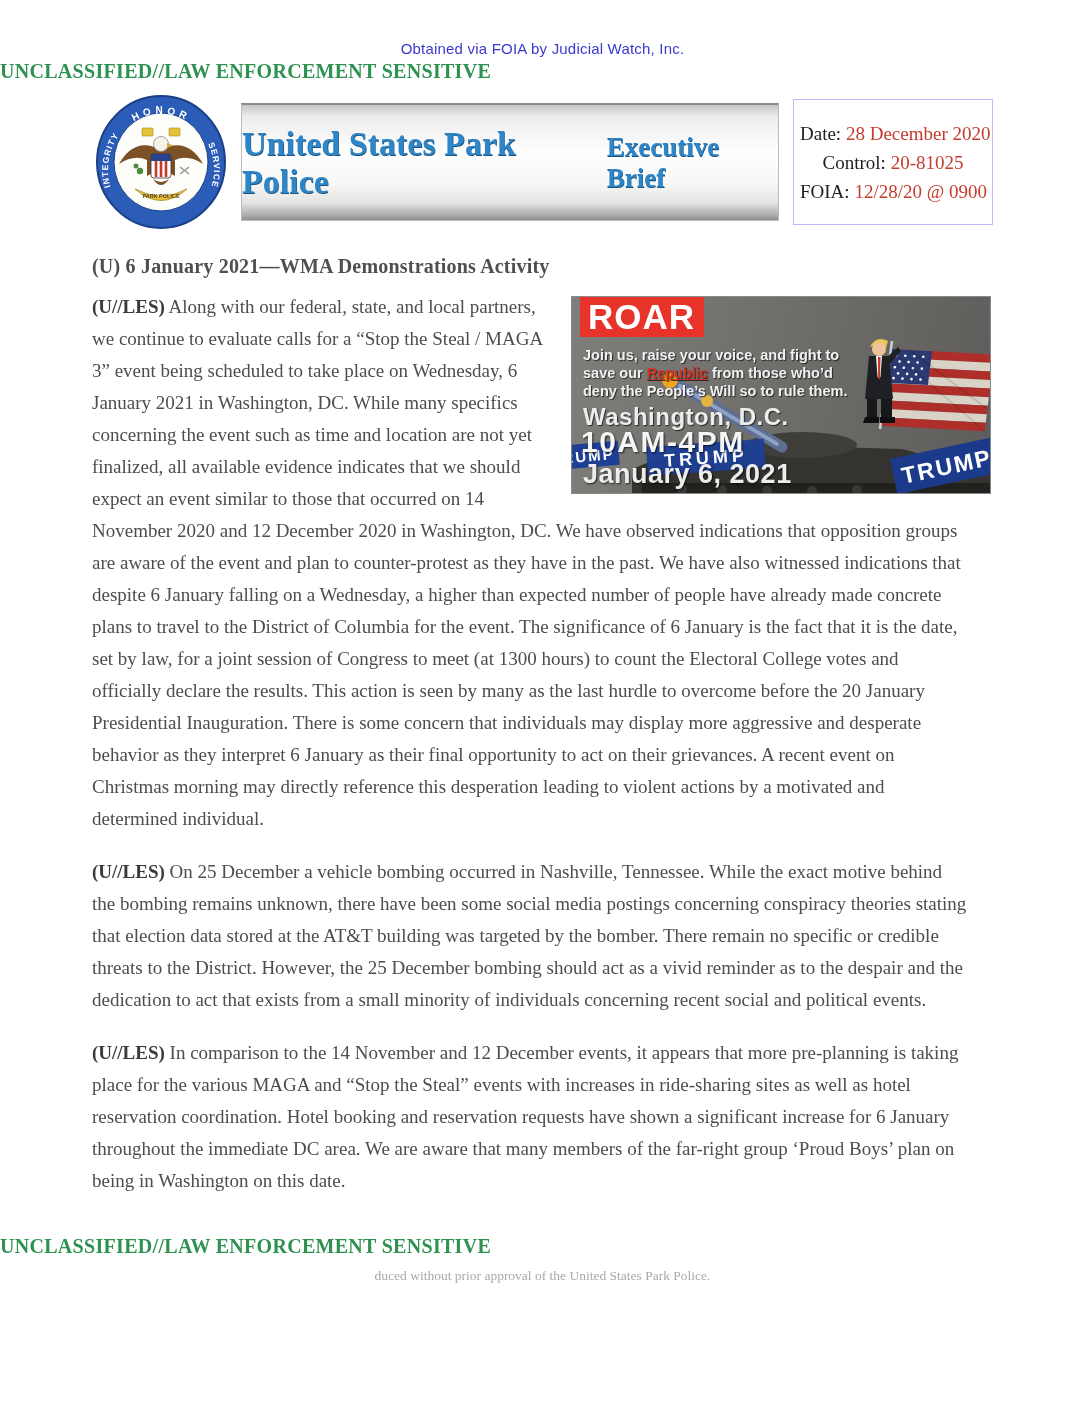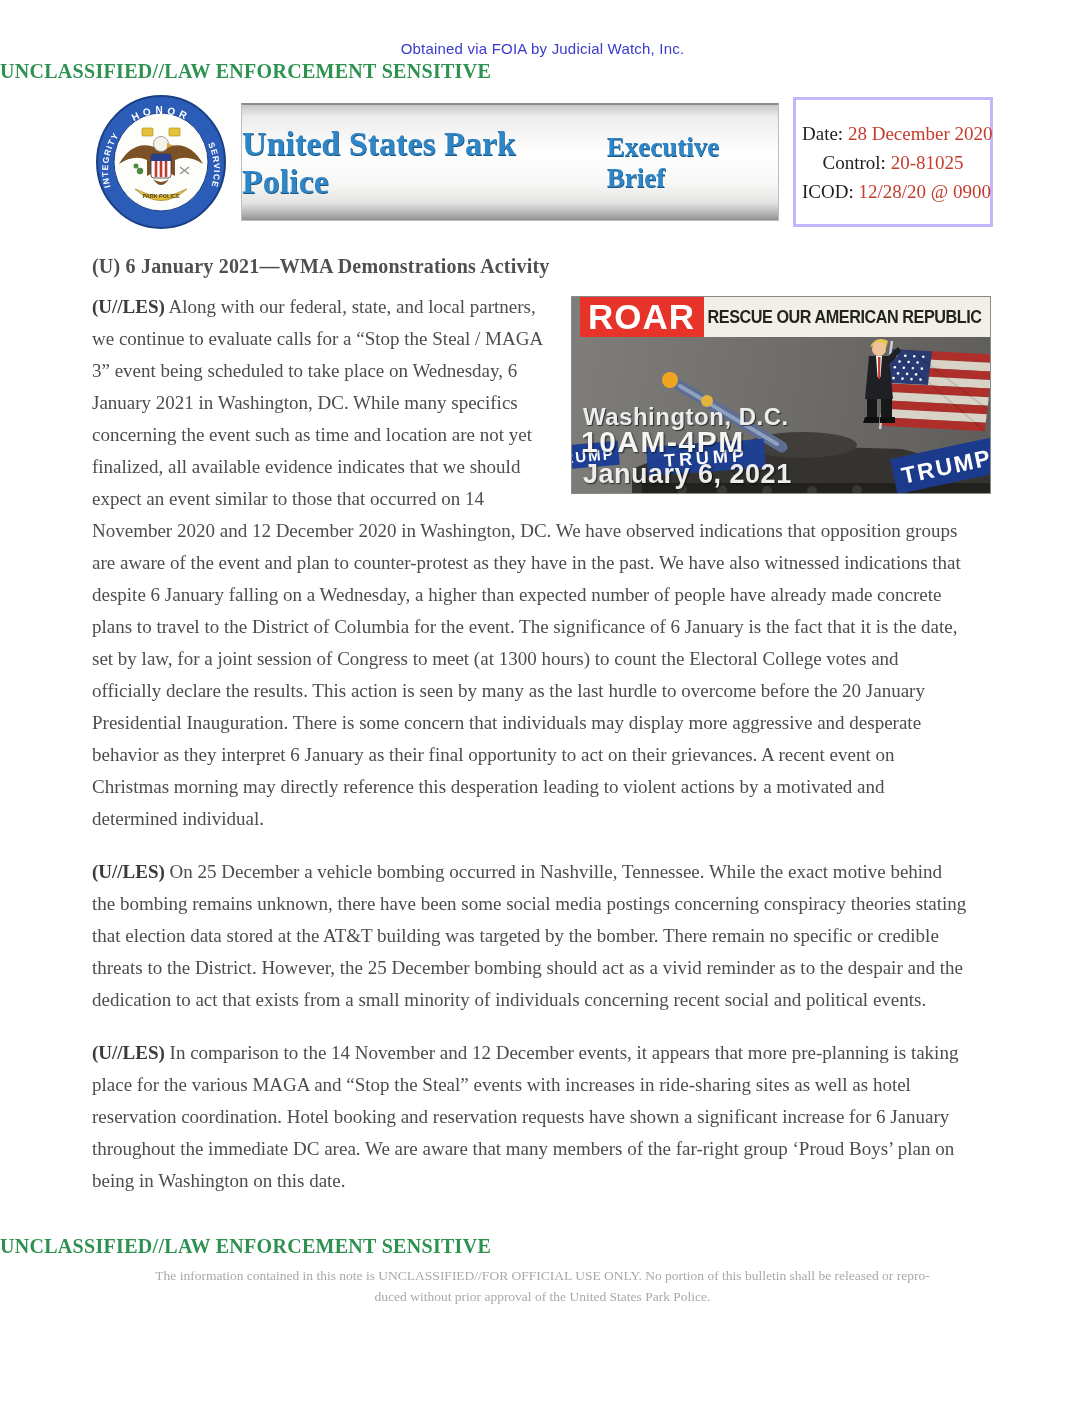--- a/index.html
+++ b/index.html
@@ -31,21 +31,21 @@
   }
   .banner-title {
     font-size:34px; font-weight:bold; color:#2e86c8;
     text-shadow:0.6px 0.6px 0 #19527e;
   }
   .banner-sub {
     font-size:27px; font-weight:bold; color:#2e86c8;
     text-shadow:0.5px 0.5px 0 #19527e;
   }
   .info-box {
-    flex:0 0 auto; width:200px; border:3px solid #c4b5fd; background:#fff;
+    flex:0 0 auto; width:200px; border:1px solid #c4b5fd; background:#fff;
     padding:16px 6px 14px; text-align:center; font-size:19px; color:#1e1e1e;
   }
   .info-line { margin:7px 0; white-space:nowrap; }
   .info-line .val { color:#c53b2c; }
 
   
   .doc-heading {
     margin:25px 92px 0; font-size:20px; font-weight:bold;
     color:#4f4f4f; letter-spacing:0.2px;
   }
@@ -160,39 +160,36 @@
     <div class="info-box">
       <div class="info-line">
         <span class="lbl">Date:</span>
         <span class="val">28 December 2020</span>
       </div>
       <div class="info-line">
         <span class="lbl">Control:</span>
         <span class="val">20-81025</span>
       </div>
       <div class="info-line">
-        <span class="lbl">ICOD:</span>
+        <span class="lbl">FOIA:</span>
         <span class="val">12/28/20 @ 0900</span>
       </div>
     </div>
   </div>
 
   <div class="doc-heading">(U) 6 January 2021—WMA Demonstrations Activity</div>
 
   <div class="content">
 
     <div class="para">
 
       
       <div class="flyer">
         <div class="flyer-top">
           <div class="roar-box">ROAR</div>
-          <div class="roar-strip">
-            <span>RESCUE OUR AMERICAN REPUBLIC</span>
-          </div>
         </div>
 
         <svg class="flyer-art" viewBox="0 0 420 158">
           <defs>
             <filter id="fglow" x="-60%" y="-60%" width="220%" height="220%">
               <feGaussianBlur stdDeviation="5"></feGaussianBlur>
             </filter>
           </defs>
 
           <circle cx="140" cy="133" r="18" fill="#f08a1d" opacity="0.85" filter="url(#fglow)"></circle>
@@ -273,36 +270,40 @@
           <g transform="translate(74,110) rotate(-4)">
             <rect width="118" height="29" fill="#1e3f96" opacity="0.95"></rect>
             <text x="59" y="21" text-anchor="middle" fill="#ffffff" font-weight="bold" font-size="18" font-family="Liberation Sans, sans-serif" letter-spacing="4">TRUMP</text>
           </g>
           <g transform="translate(318,122) rotate(-12)">
             <rect width="108" height="36" fill="#1c3a8c"></rect>
             <text x="54" y="27" text-anchor="middle" fill="#ffffff" font-weight="bold" font-size="23" font-family="Liberation Sans, sans-serif" letter-spacing="2">TRUMP</text>
           </g>
         </svg>
 
+        <div class="tagline">
+          <div>Join us, raise your voice, and fight to</div>
+          <div><span>save our </span><span class="tag-highlight">Republic</span><span> from those who’d</span></div>
+          <div>deny the People’s Will so to rule them.</div>
+        </div>
         <div class="flyer-where">Washington, D.C.</div>
         <div class="flyer-time">10AM-4PM</div>
         <div class="flyer-date">January 6, 2021</div>
       </div>
 
       <b>(U//LES)</b><span> Along with our federal, state, and local partners, we continue to evaluate calls for a “Stop the Steal / MAGA 3” event being scheduled to take place on Wednesday, 6 January 2021 in Washington, DC. While many specifics concerning the event such as time and location are not yet finalized, all available evidence indicates that we should expect an event similar to those that occurred on 14 November 2020 and 12 December 2020 in Washington, DC. We have observed indications that opposition groups are aware of the event and plan to counter-protest as they have in the past. We have also witnessed indications that despite 6 January falling on a Wednesday, a higher than expected number of people have already made concrete plans to travel to the District of Columbia for the event. The significance of 6 January is the fact that it is the date, set by law, for a joint session of Congress to meet (at 1300 hours) to count the Electoral College votes and officially declare the results. This action is seen by many as the last hurdle to overcome before the 20 January Presidential Inauguration. There is some concern that individuals may display more aggressive and desperate behavior as they interpret 6 January as their final opportunity to act on their grievances. A recent event on Christmas morning may directly reference this desperation leading to violent actions by a motivated and determined individual.</span>
     </div>
 
     <div class="para">
       <b>(U//LES)</b><span> On 25 December a vehicle bombing occurred in Nashville, Tennessee. While the exact motive behind the bombing remains unknown, there have been some social media postings concerning conspiracy theories stating that election data stored at the AT&amp;T building was targeted by the bomber. There remain no specific or credible threats to the District. However, the 25 December bombing should act as a vivid reminder as to the despair and the dedication to act that exists from a small minority of individuals concerning recent social and political events.</span>
     </div>
 
     <div class="para">
       <b>(U//LES)</b><span> In comparison to the 14 November and 12 December events, it appears that more pre-planning is taking place for the various MAGA and “Stop the Steal” events with increases in ride-sharing sites as well as hotel reservation coordination. Hotel booking and reservation requests have shown a significant increase for 6 January throughout the immediate DC area. We are aware that many members of the far-right group ‘Proud Boys’ plan on being in Washington on this date.</span>
     </div>
   </div>
 
   <div class="classif classif-bottom">UNCLASSIFIED//LAW ENFORCEMENT SENSITIVE</div>
   <div class="disclaimer">
-    <div>The information contained in this note is UNCLASSIFIED//FOR OFFICIAL USE ONLY. No portion of this bulletin shall be released or repro-</div>
     <div>duced without prior approval of the United States Park Police.</div>
   </div>
 
 </div>
 
 </body></html>

